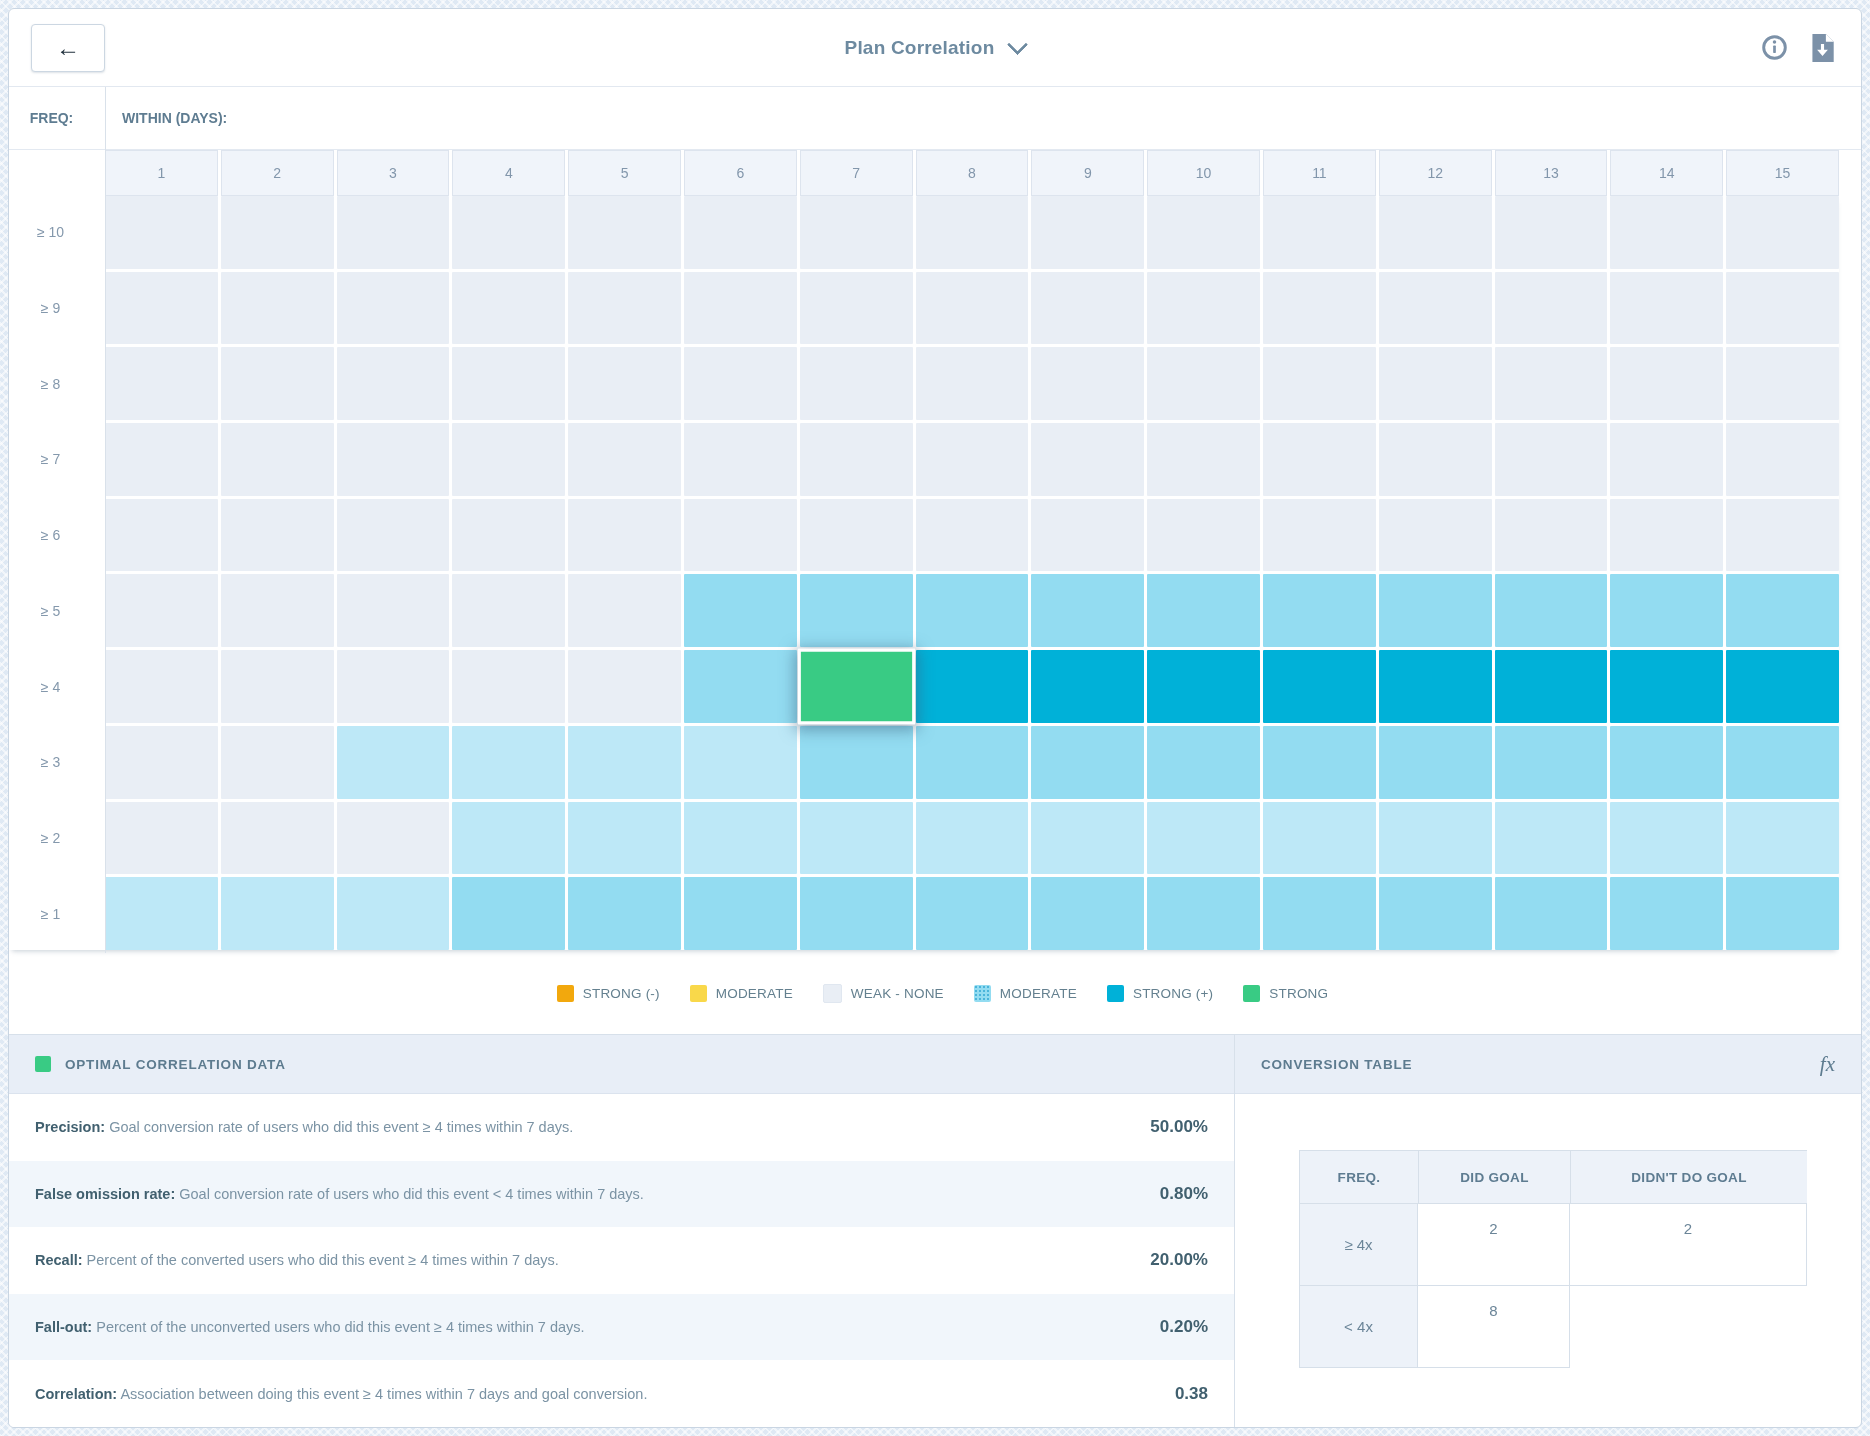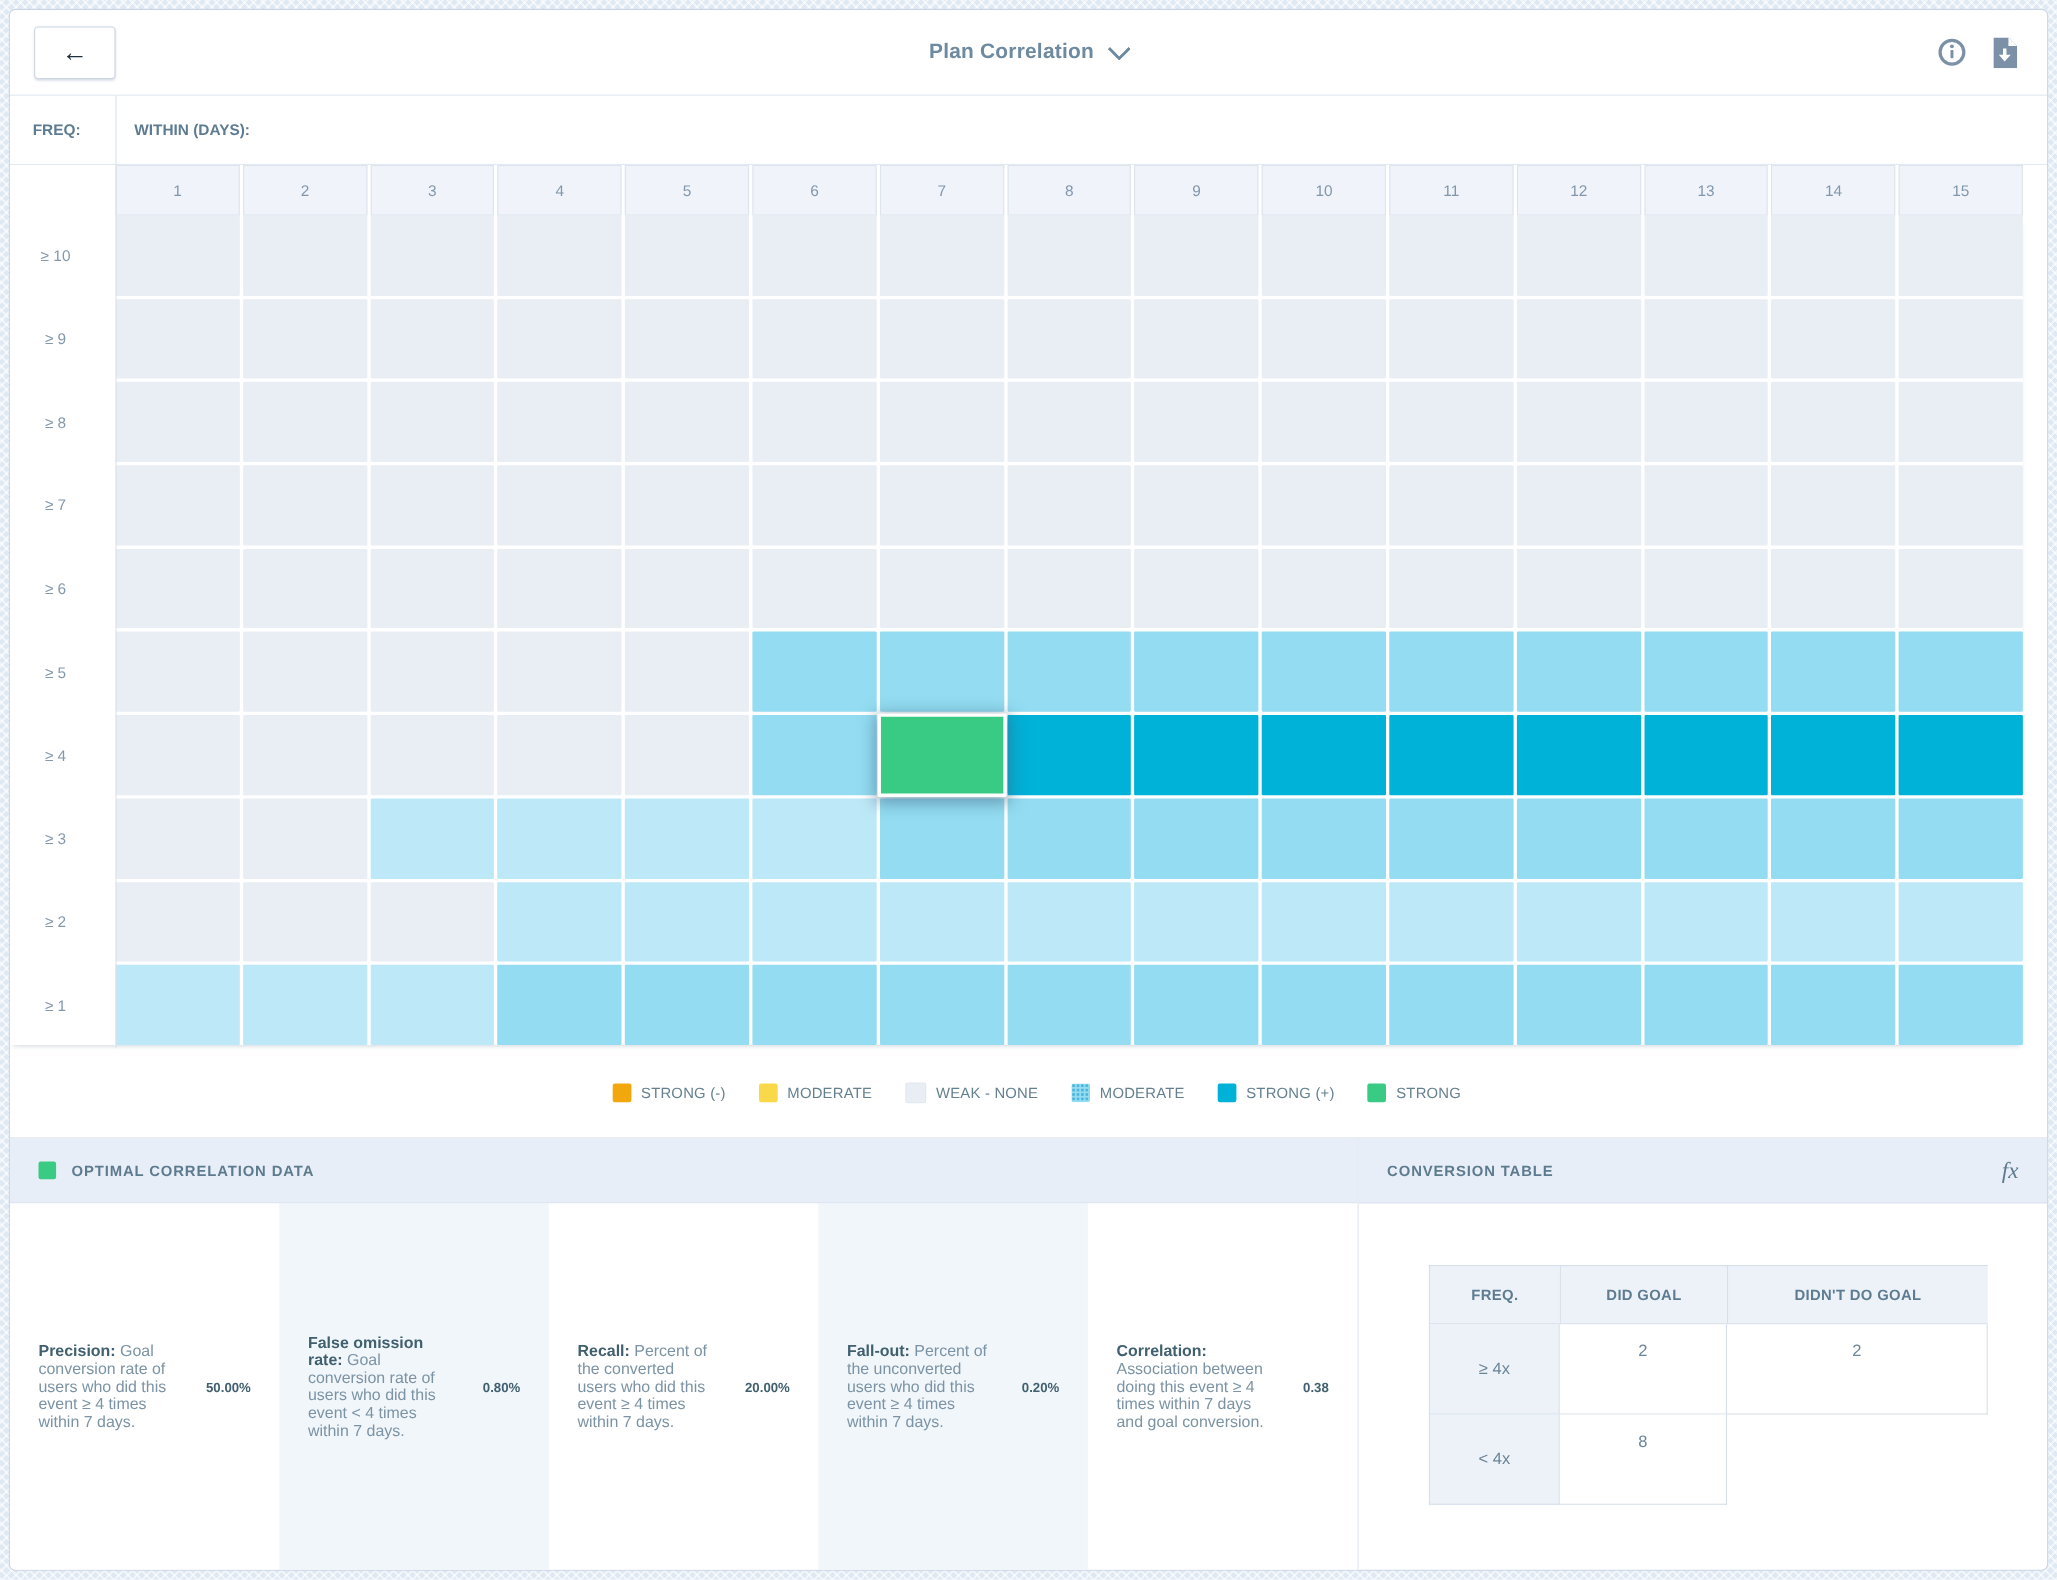--- a/index.html
+++ b/index.html
@@ -65,27 +65,27 @@
   
   .bottom{flex:none;height:392px;border-top:1px solid #d7e0ea;display:flex;}
   .panel-left{width:1225px;flex:none;border-right:1px solid #d7e0ea;display:flex;flex-direction:column;}
   .panel-right{flex:1;display:flex;flex-direction:column;}
   .panel-head{flex:none;height:58px;background:#e8eef7;border-bottom:1px solid #dbe3ee;
               display:flex;align-items:center;padding:0 26px;gap:14px;}
   .panel-title{font-size:13.5px;font-weight:bold;color:#5d7b8f;letter-spacing:.8px;}
   .head-swatch{width:16px;height:16px;border-radius:2px;flex:none;}
   .fx{margin-left:auto;font-family:"Liberation Serif","DejaVu Serif",serif;font-style:italic;
       font-size:21px;color:#5d7b8f;cursor:pointer;}
-  .metrics{flex:1;display:flex;flex-direction:row;}
+  .metrics{flex:1;display:flex;flex-direction:column;}
   .metric-row{flex:1;display:flex;align-items:center;justify-content:space-between;
               padding:0 26px;background:#ffffff;}
   .metric-row:nth-child(even){background:#f1f6fb;}
   .metric-text{font-size:14.5px;color:#7b93a4;}
   .metric-text b{color:#41606f;font-weight:bold;}
-  .metric-value{font-size:12px;font-weight:bold;color:#41606f;padding-left:30px;}
+  .metric-value{font-size:17px;font-weight:bold;color:#41606f;padding-left:30px;}
   
   .conv-body{flex:1;position:relative;}
   .conv-table{position:absolute;left:64px;top:56px;width:508px;
               display:grid;grid-template-columns:119px 152px 237px;grid-auto-rows:auto;}
   .ct{border:1px solid #d6dfe9;display:flex;align-items:center;justify-content:center;}
   .ct-head{height:52px;background:#edf2f9;font-size:13.5px;font-weight:bold;color:#5e7c91;
            letter-spacing:.3px;border-right-width:0;}
   .ct-head:last-child{border-right-width:1px;}
   .ct-freq{grid-row:2 / span 2;background:#edf2f9;font-size:15px;color:#6b8598;
            border-top-width:0;}

